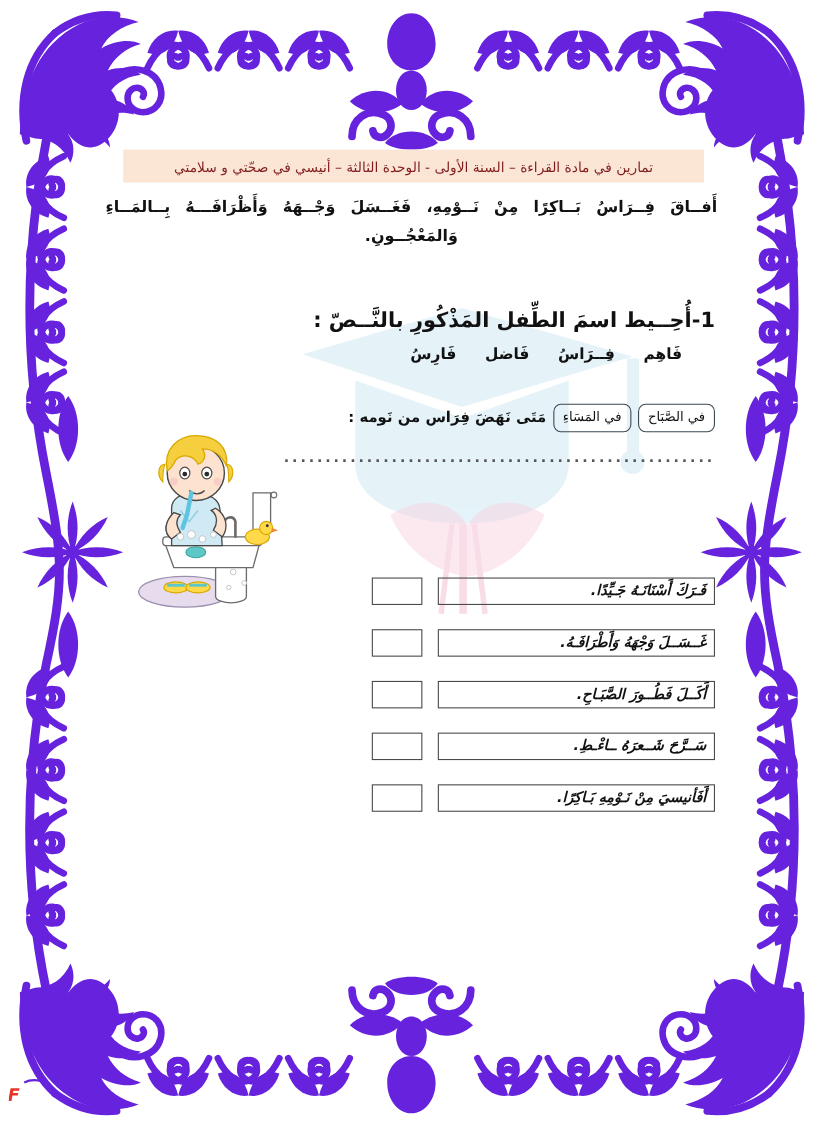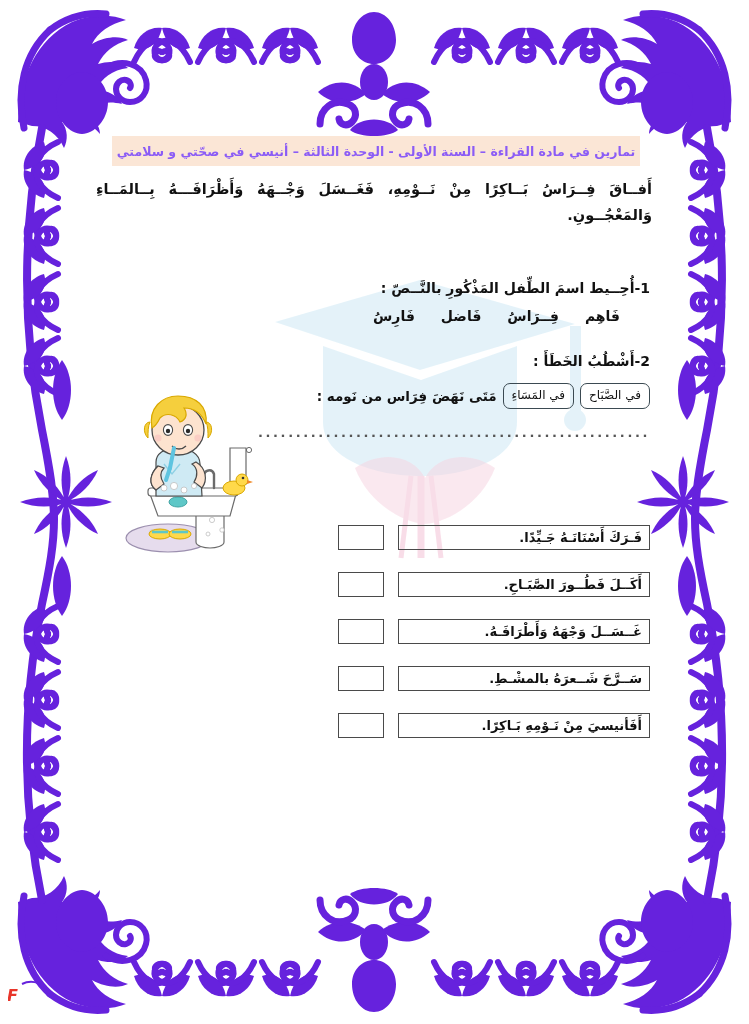--- a/index.html
+++ b/index.html
@@ -57,22 +57,22 @@
     top: 8px;
     width: 528px;
     height: 30px;
     background: #fbe6d6;
     display: flex;
     align-items: center;
     justify-content: center;
   }
   .banner-text {
     font-size: 12.5px;
-    font-weight: bold;
-    color: #8b5cf6;
+    font-weight: normal;
+    color: #7f1d1d;
     letter-spacing: 0;
     white-space: nowrap;
     text-align: right;
   }
 
   
   .passage {
     position: absolute;
     right: 4px;
     top: 48px;
@@ -81,31 +81,31 @@
     direction: rtl;
     font-size: 14.5px;
     font-weight: bold;
     line-height: 26px;
     color: #111111;
     margin-left: 12px;
   }
   .passage .ln { display: block; }
   .passage .ln.l1 { text-align: justify; text-align-last: justify; }
   .passage .ln.l2 { text-align: justify; text-align-last: justify; }
-  .passage .ln.l3 { text-align: right; }
+  .passage .ln.l3 { text-align: center; }
 
   
   .q {
     position: absolute;
     direction: rtl;
     color: #111111;
     font-weight: bold;
   }
   .q-prompt {
-    font-size: 14px;
+    font-size: 19px;
     white-space: nowrap;
   }
 
   .q1 { right: 6px; top: 152px; }
   .q1 .choices {
     margin-top: 12px;
     font-size: 14px;
     display: flex;
     flex-direction: row;
     gap: 26px;
@@ -153,20 +153,21 @@
   .q3 { right: 6px; top: 388px; }
   .q3 .prompt { font-size: 13.5px; white-space: nowrap; }
   .order-list { margin-top: 9px; }
   .order-row {
     display: flex;
     flex-direction: row;
     align-items: flex-end;
     gap: 14px;
     margin-bottom: 22px;
     direction: rtl;
+    font-style: italic;
   }
   .sentence-box {
     width: 252px;
     height: 25px;
     border: 1.4px solid #4a4a4a;
     display: flex;
     align-items: center;
     justify-content: flex-start;
     padding: 0 7px;
     font-size: 13px;
@@ -452,49 +453,48 @@
       <div class="q-prompt">1-أُحِــيط اسمَ الطِّفل المَذْكُورِ بالنَّــصّ :</div>
       <div class="choices">
         <span>فَاهِم</span>
         <span>فِــرَاسُ</span>
         <span>فَاضل</span>
         <span>فَارِسُ</span>
       </div>
     </div>
 
     <div class="q q2">
-      <div class="q-prompt">2-أَشْطُبُ الخَطَأَ :</div>
       <div class="row">
         <span class="opt-box">في الصَّبَاح</span>
         <span class="opt-box">في المَسَاءِ</span>
         <span>مَتَى نَهَضَ فِرَاس من نَومه :</span>
       </div>
       <div class="dots">........................................................................</div>
     </div>
 
     <div class="q q3">
       <div class="order-list">
 
         <div class="order-row">
           <div class="sentence-box">فَـرَكَ أَسْنَانَـهُ جَـيِّدًا.</div>
           <div class="answer-box"></div>
         </div>
 
         <div class="order-row">
+          <div class="sentence-box">غَــسَــلَ وَجْهَهُ وَأَطْرَافَـهُ.</div>
+          <div class="answer-box"></div>
+        </div>
+
+        <div class="order-row">
           <div class="sentence-box">أَكَــلَ فَطُــورَ الصَّبَـاحِ.</div>
           <div class="answer-box"></div>
         </div>
 
         <div class="order-row">
-          <div class="sentence-box">غَــسَــلَ وَجْهَهُ وَأَطْرَافَـهُ.</div>
-          <div class="answer-box"></div>
-        </div>
-
-        <div class="order-row">
-          <div class="sentence-box">سَــرَّحَ شَــعرَهُ بالمشْـطِ.</div>
+          <div class="sentence-box">سَــرَّحَ شَــعرَهُ ــاءْـطِ.</div>
           <div class="answer-box"></div>
         </div>
 
         <div class="order-row">
           <div class="sentence-box">أَفَأنيسيَ مِنْ نَـوْمِهِ بَـاكِرًا.</div>
           <div class="answer-box"></div>
         </div>
 
       </div>
     </div>

